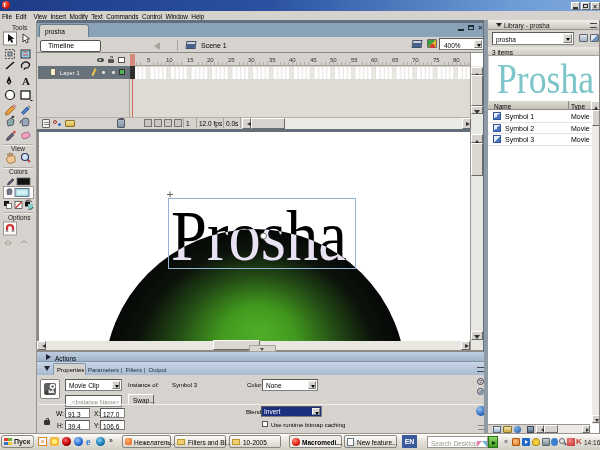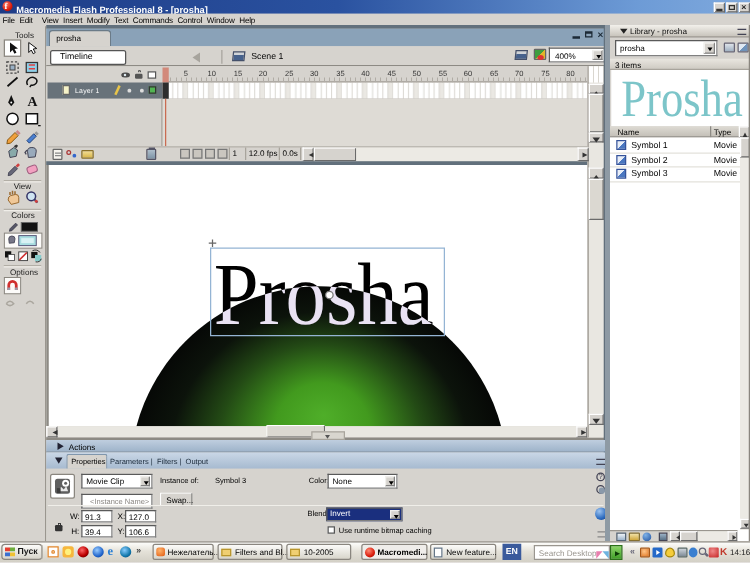--- a/index.html
+++ b/index.html
@@ -10,21 +10,20 @@
 .btn3{background:#d6d3ce;border:1px solid #404040;border-top-color:#fff;border-left-color:#fff;border-right-color:#6a6a6a;border-bottom-color:#6a6a6a}
 .ddbtn{position:absolute;right:1px;top:1px;bottom:1px;width:8px;background:#d6d3ce;border:1px solid #808080;border-top-color:#f2f1ee;border-left-color:#f2f1ee}
 .ddbtn:after{content:"";position:absolute;left:2px;top:3px;border:2px solid transparent;border-top:3px solid #000}
 .arw{position:absolute;width:0;height:0}
 </style></head><body>
 <div id="scr">
 
 <div class="ab" style="left:0;top:0;width:600px;height:11px;background:linear-gradient(90deg,#1e3c87 0%,#2a52a0 45%,#6d9bd6 85%,#7fa9dd 100%)"></div>
 <div class="ab" style="left:2px;top:1px;width:8px;height:8px;border-radius:50%;background:radial-gradient(circle at 35% 30%,#ff7a66,#d91c0c 60%,#8f0e04)"></div>
 <div class="ab" style="left:3.5px;top:1px;color:#fff;font-size:7px;font-weight:bold;font-family:'Liberation Serif',serif">f</div>
-<div class="ab" style="left:13px;top:2.5px;color:#fff;font-size:7.4px;font-weight:bold">Macromedia Flash Professional 8 - [prosha]</div>
 <div class="ab btn3" style="left:571px;top:2px;width:9px;height:8px">
       <div class="ab" style="left:1px;top:4px;width:5px;height:2px;background:#333"></div>
     </div>
 <div class="ab btn3" style="left:581px;top:2px;width:9px;height:8px">
       <div class="ab" style="left:1px;top:1px;width:5px;height:4px;border:1px solid #333"></div>
     </div>
 <div class="ab btn3" style="left:591px;top:2px;width:9px;height:8px">
       <div class="ab" style="left:1px;top:0px;color:#222;font-size:7px;font-weight:bold">×</div>
     </div>
 

